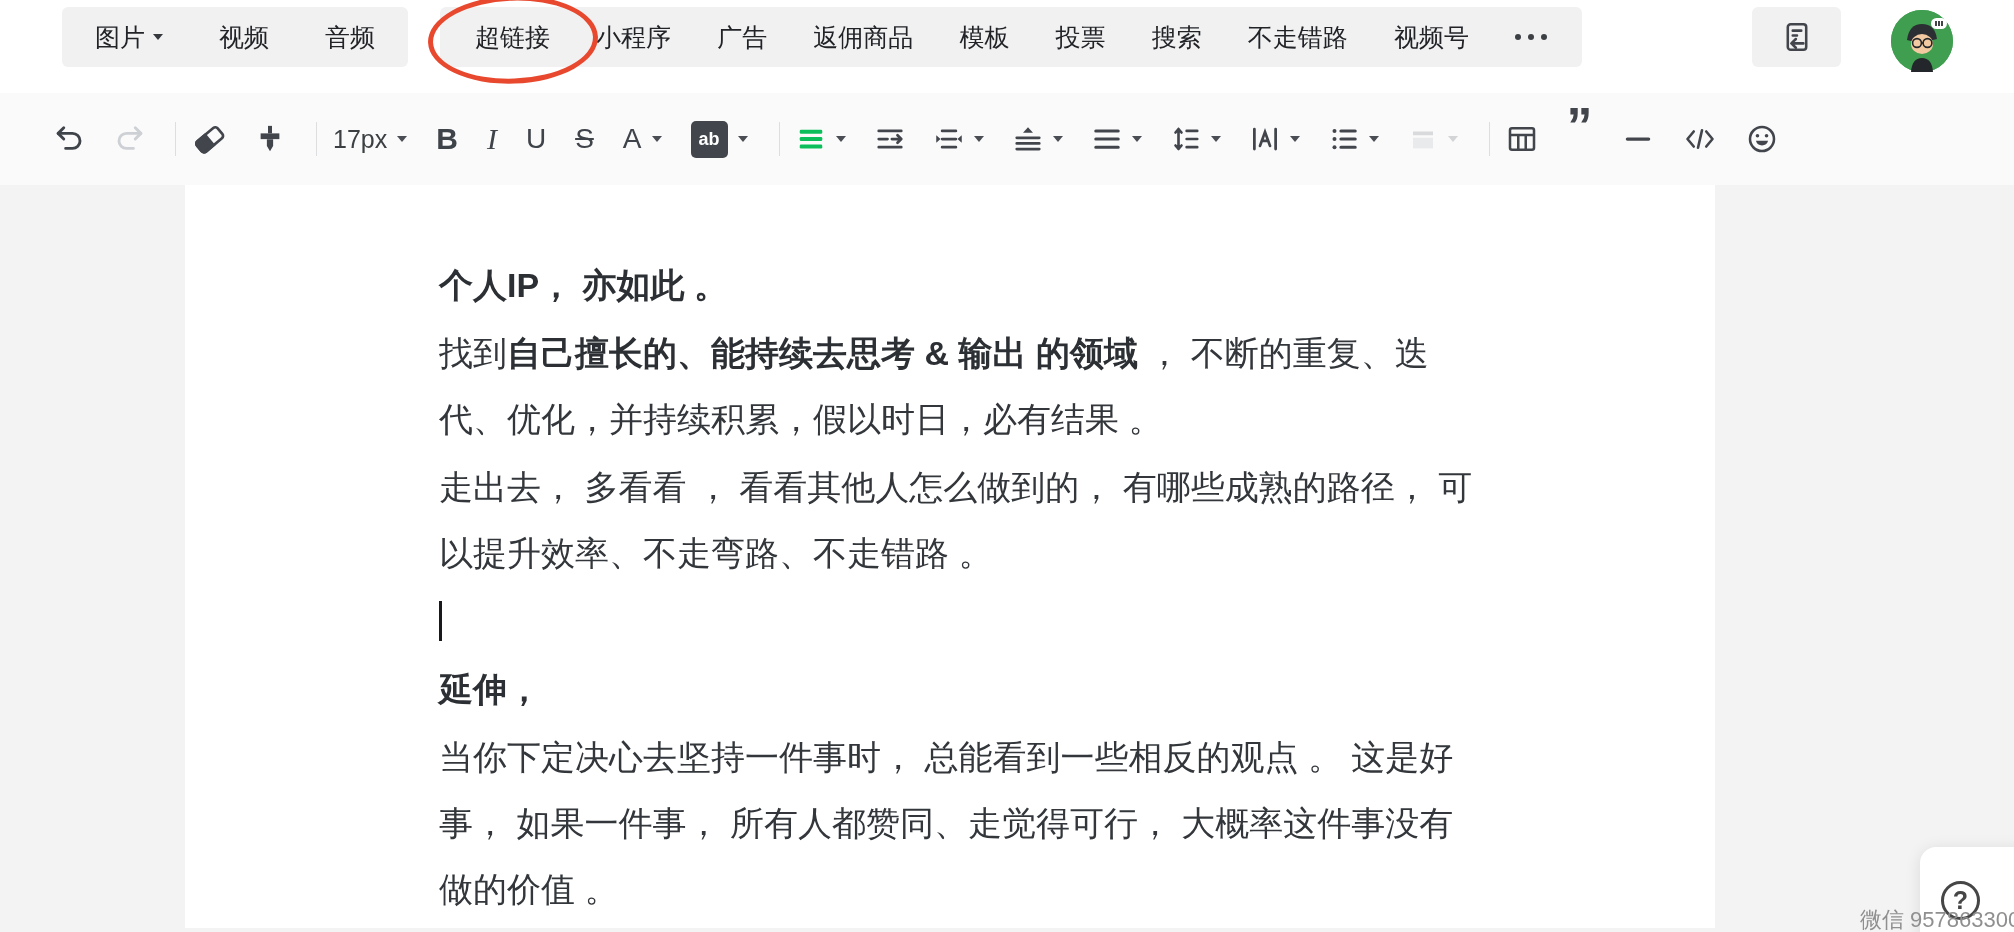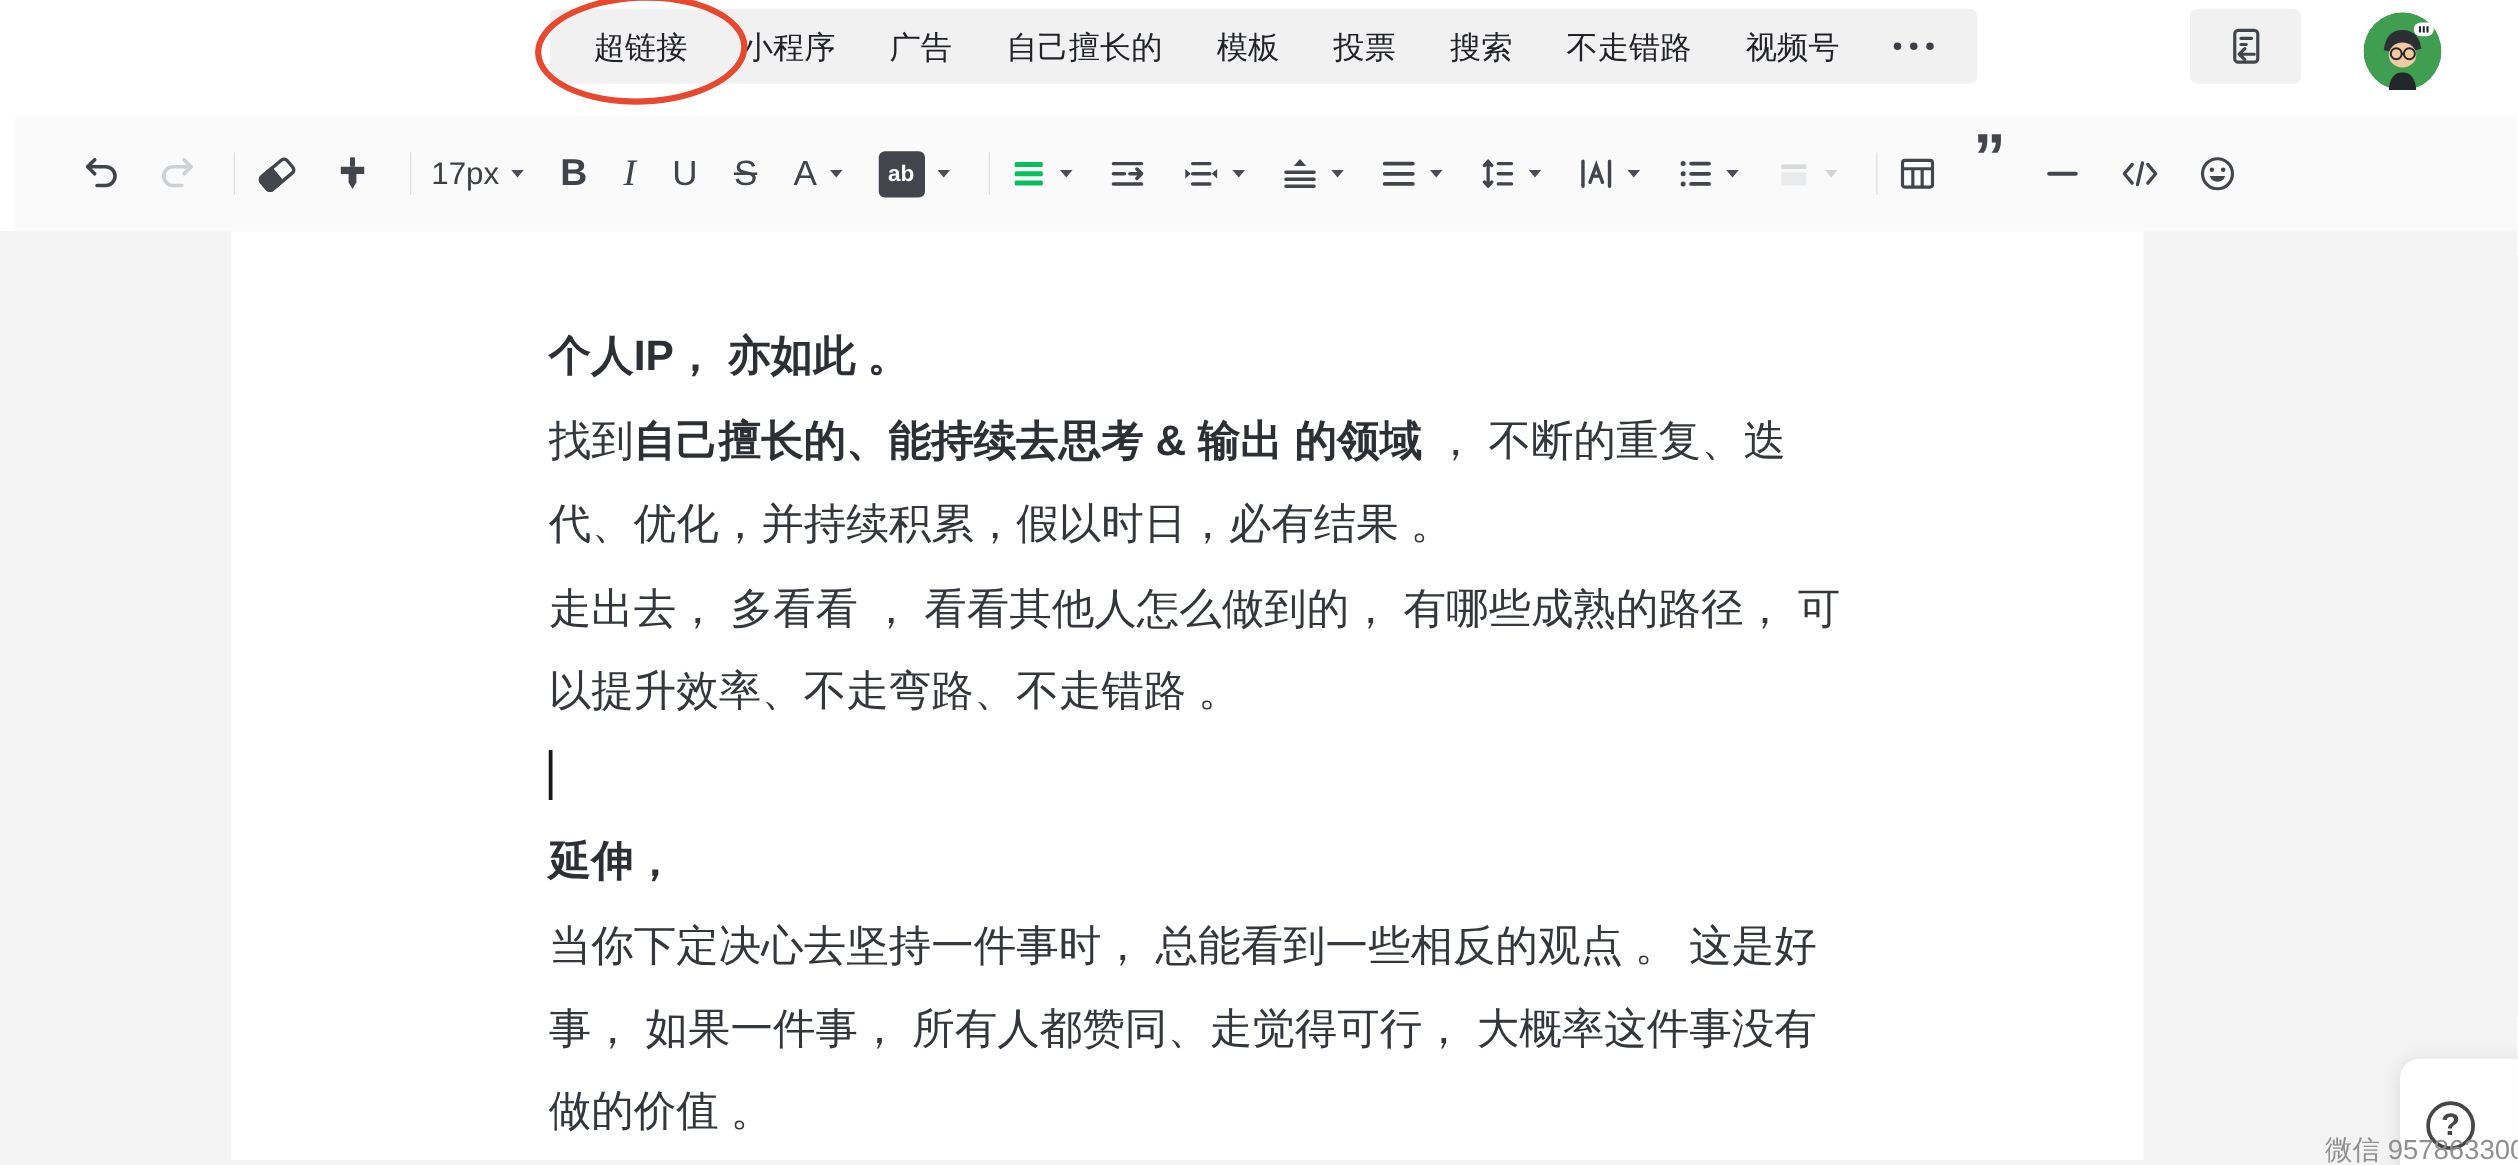--- a/index.html
+++ b/index.html
@@ -31,21 +31,21 @@
   }
   .more-dots { display:flex; gap:7px; align-items:center; }
   .more-dots i { width:6px; height:6px; border-radius:50%; background:#3c3f44; }
   .avatar {
     position:absolute; left:1891px; top:10px; width:62px; height:62px; border-radius:50%;
     background:#3f9e4f; overflow:visible; cursor:pointer;
   }
 
   
   .toolbar {
-    position:absolute; left:12px; top:93px; right:0; height:92px; background:#fafafa;
+    position:absolute; left:0; top:93px; right:0; height:92px; background:#fafafa;
     display:flex; align-items:center; padding-left:55px; z-index:10;
   }
   .tbtn { display:flex; align-items:center; margin-right:29px; cursor:pointer; flex:none; }
   .sep { width:1px; height:34px; background:#dddee0; margin:0 16px 0 2px; flex:none; }
   .tlabel { font-size:28px; color:#3f434a; line-height:1; }
   .tlabel.bold { font-weight:700; font-size:30px; }
   .tlabel.italic { font-family:"Liberation Serif", serif; font-style:italic; font-size:30px; }
   .tlabel.strike { text-decoration:line-through; }
   .fontsize { font-size:25px; color:#3c4043; }
   .tcaret { width:0;height:0;border-left:5px solid transparent;border-right:5px solid transparent;
@@ -89,33 +89,45 @@
 
   svg { display:block; }
   .icon { flex:none; }
 </style>
 </head>
 <body>
 
 <div class="screen">
 
   <div class="header">
+    <div class="pill" id="media-pill">
+        <div class="menu-item">
+          <span>图片</span>
+          <span class="menu-caret"></span>
+        </div>
+        <div class="menu-item">
+          <span>视频</span>
+        </div>
+        <div class="menu-item">
+          <span>音频</span>
+        </div>
+      </div>
     <div class="pill" id="plugin-pill">
         <div class="menu-item">
           <span>超链接</span>
           <span class="red-ellipse" style="border-color: rgb(232, 72, 46);"></span>
         </div>
         <div class="menu-item">
           <span>小程序</span>
         </div>
         <div class="menu-item">
           <span>广告</span>
         </div>
         <div class="menu-item">
-          <span>自己擅长的</span>
+          <span>返佣商品</span>
         </div>
         <div class="menu-item">
           <span>模板</span>
         </div>
         <div class="menu-item">
           <span>投票</span>
         </div>
         <div class="menu-item">
           <span>搜索</span>
         </div>

